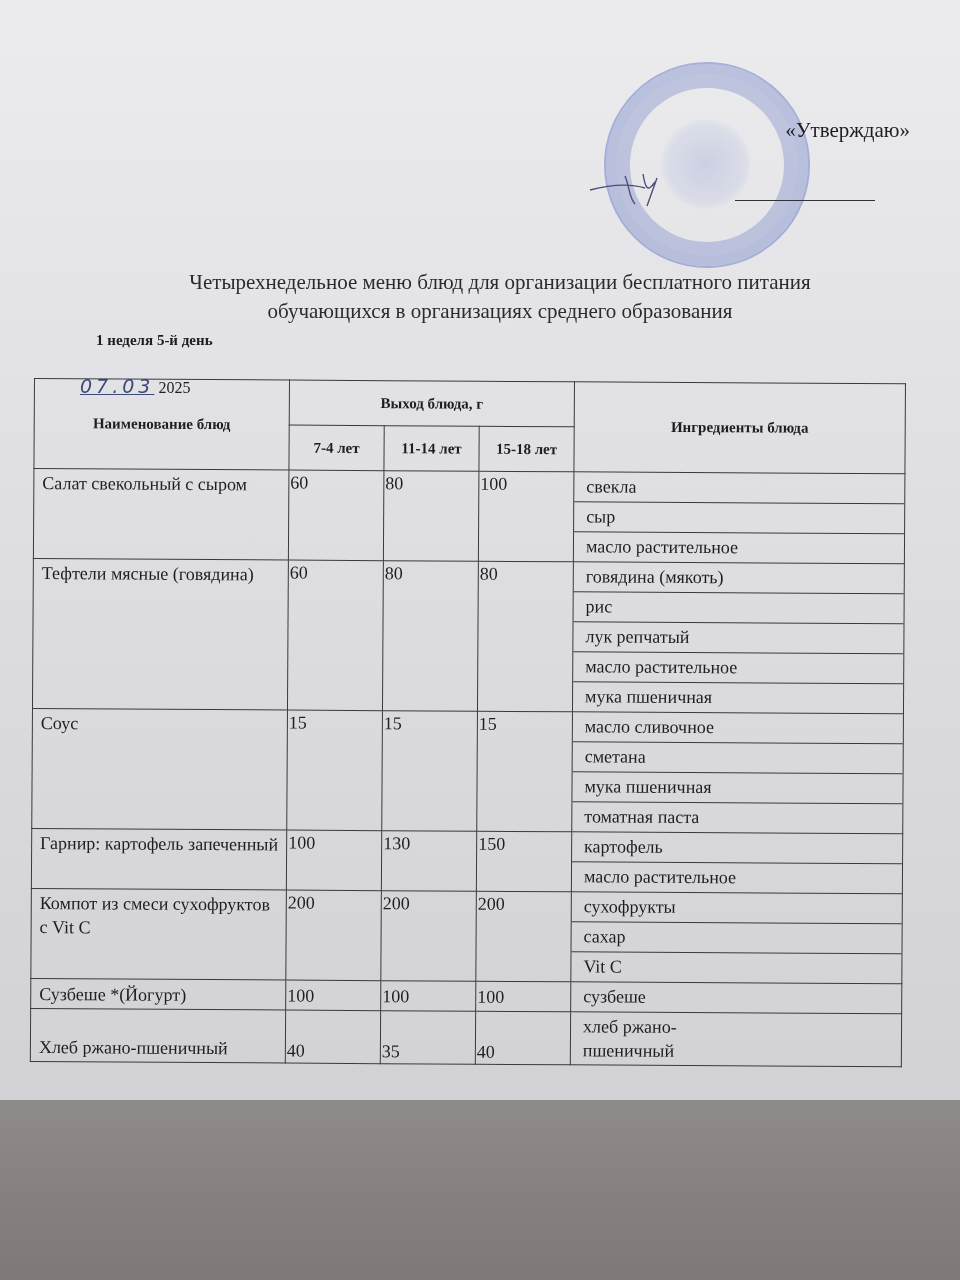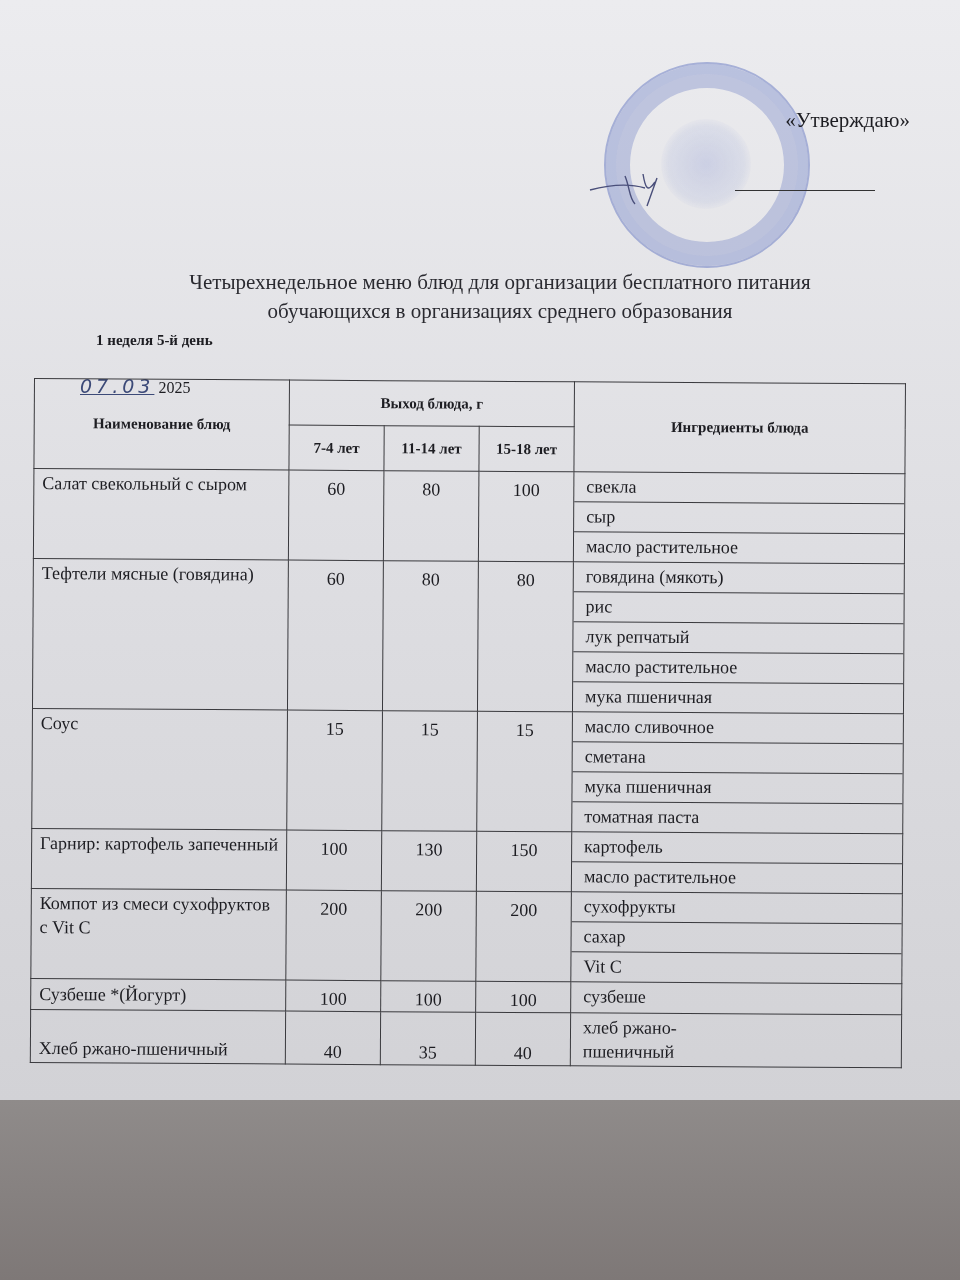--- a/index.html
+++ b/index.html
@@ -16,21 +16,21 @@
     position: absolute; left: 604px; top: 62px; width: 202px; height: 202px;
     border-radius: 50%; border: 2px solid rgba(90,110,190,0.55);
     box-shadow: inset 0 0 0 10px rgba(120,140,210,0.10), inset 0 0 0 22px rgba(255,255,255,0), inset 0 0 0 24px rgba(90,110,190,0.35);
     opacity: 0.85;
   }
   .stamp::after {
     content: ""; position: absolute; left: 55px; top: 55px; width: 90px; height: 90px;
     border-radius: 50%; background: radial-gradient(circle, rgba(100,120,200,0.25) 0%, rgba(100,120,200,0.12) 60%, rgba(100,120,200,0) 75%);
   }
   .approval {
-    position: absolute; right: 50px; top: 106px; text-align: right; font-size: 21px; line-height: 29px;
+    position: absolute; right: 50px; top: 116px; text-align: right; font-size: 21px; line-height: 29px;
   }
   .approval .sig-line {
     position: absolute; left: -50px; top: 84px; width: 140px; border-top: 1.5px solid #333;
   }
   .signature {
     position: absolute; left: 585px; top: 168px; width: 110px; height: 40px;
   }
   .title {
     position: absolute; left: 0; width: 1000px; top: 268px; text-align: center;
     font-size: 21px; line-height: 29px; color: #2a2a30;
@@ -44,21 +44,21 @@
   .date .hand { font-family: "DejaVu Sans", sans-serif; font-style: italic; color: #3c4a78; font-size: 19px; letter-spacing: 4px; text-decoration: underline; }
   table.menu {
     position: absolute; left: 34px; top: 378px; width: 872px; border-collapse: collapse;
     font-size: 18px; transform: rotate(0.35deg); transform-origin: left top;
   }
   table.menu th, table.menu td { border: 1px solid #3a3a3e; vertical-align: top; }
   table.menu th { font-weight: bold; font-size: 15px; vertical-align: middle; text-align: center; height: 42px; }
   table.menu th.name-h { width: 252px; }
   table.menu th.age { width: 92px; }
   td.dish { padding: 2px 8px; line-height: 24px; }
-  td.num { text-align: center; padding-top: 8px; }
+  td.num { text-align: left; padding-top: 2px; }
   td.ing { padding: 0; }
   .ing-list > div {
     border-bottom: 1px solid #3a3a3e; padding: 2px 12px; height: 25px; line-height: 25px; white-space: nowrap;
   }
   .ing-list > div:last-child { border-bottom: none; }
   tr.single td.dish, tr.single td.num { vertical-align: middle; }
   tr.bread td.dish, tr.bread td.num { vertical-align: bottom; }
   tr.bread .ing-list > div { height: auto; line-height: 24px; white-space: normal; }
 </style>
 </head>

